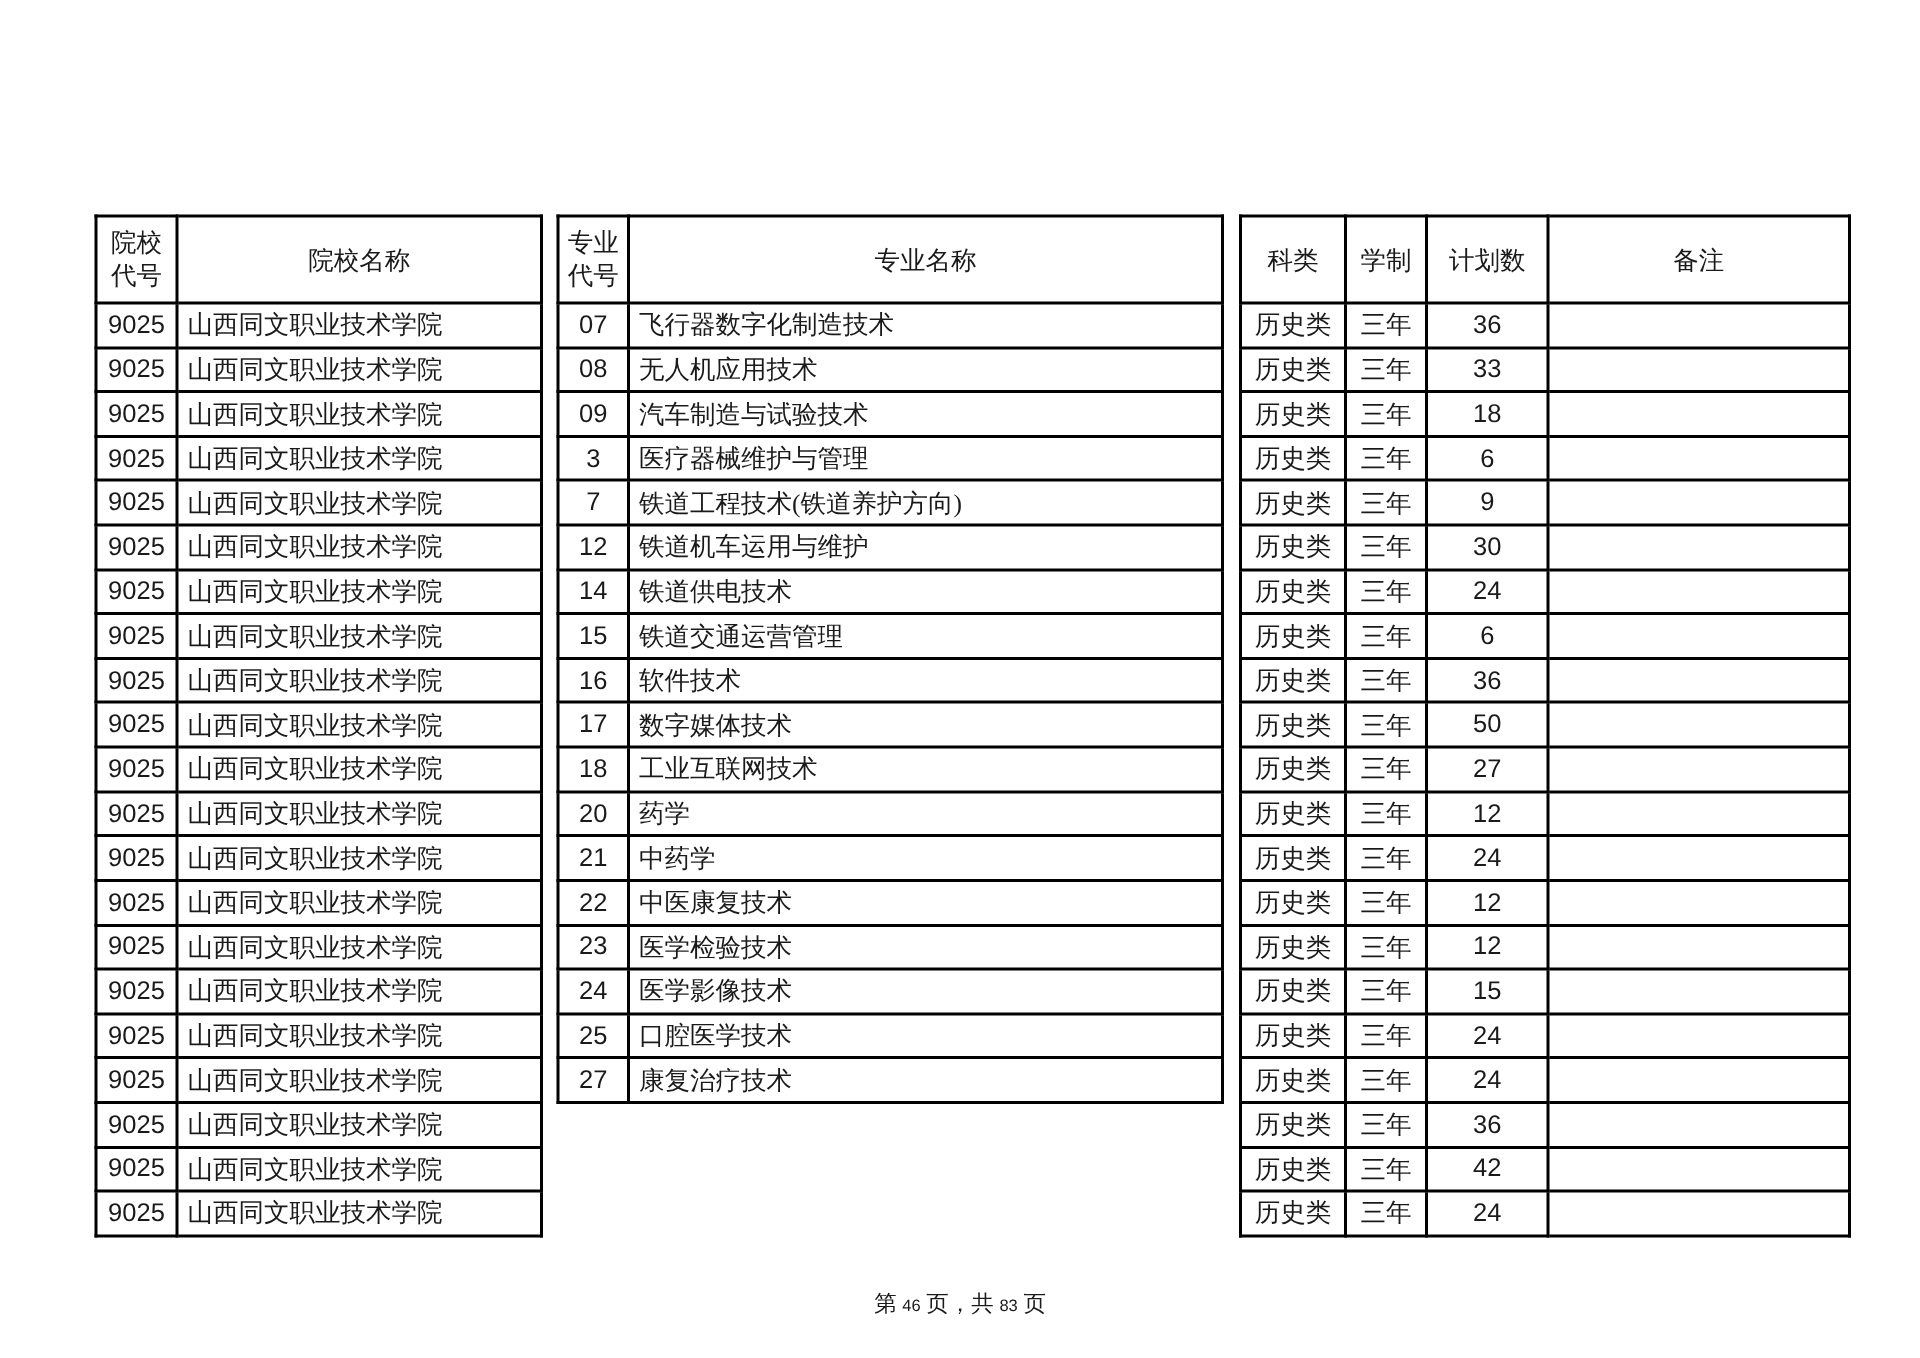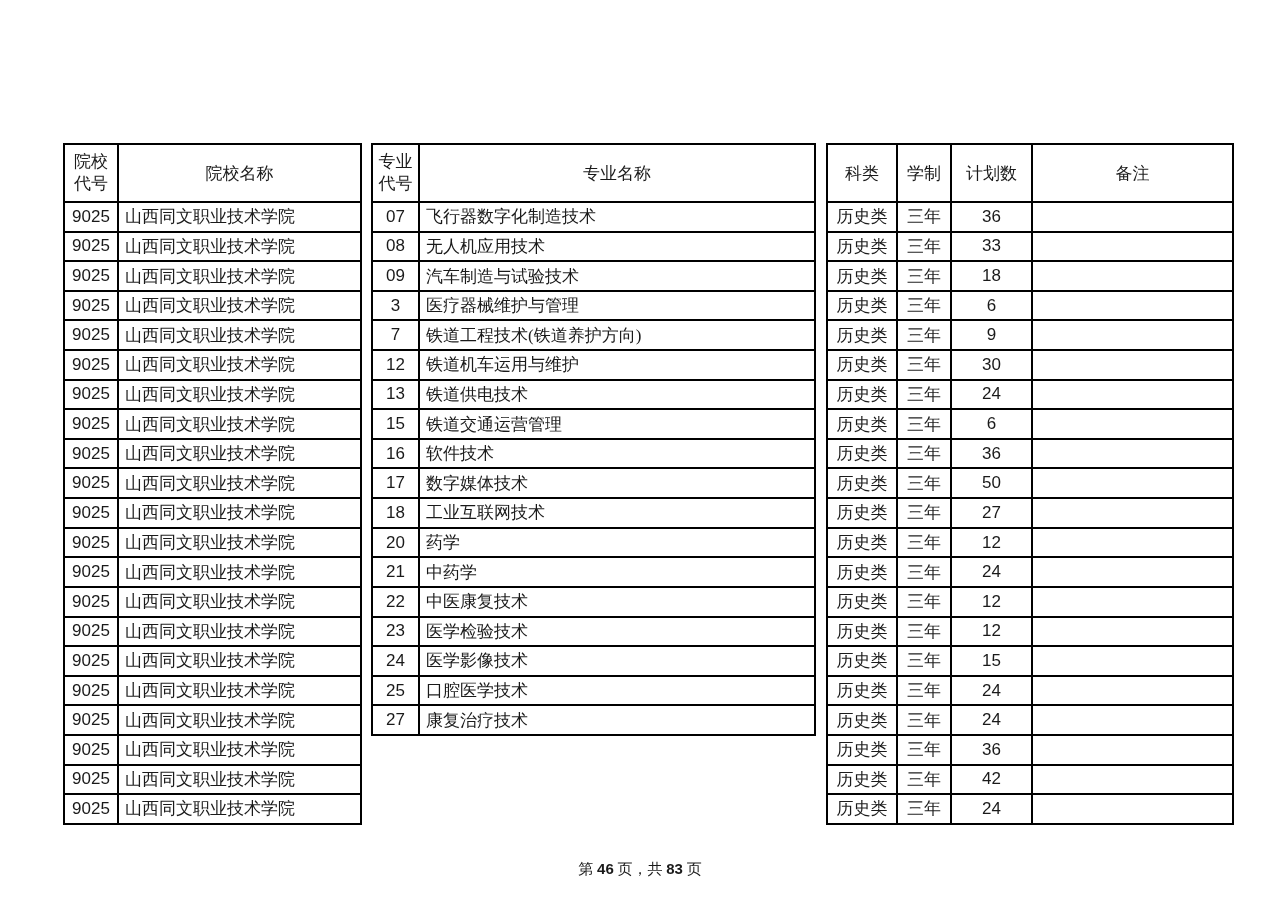--- a/index.html
+++ b/index.html
@@ -38,21 +38,21 @@
   th.wrap2 { white-space: normal; line-height: 1.3; padding: 0 3px; }
   td.center { text-align: center; }
   td.left { text-align: left; padding-left: 6px; }
   .num { font-family: "Liberation Sans", "DejaVu Sans", sans-serif; }
 
   .footer {
     position: absolute; top: 828px; left: 0;
     width: 1280px; text-align: center;
     font-size: 15px; color: #1a1a1a;
   }
-  .footer .num { font-size: 15px; font-weight: bold; }
+  .footer .num { font-size: 11px; }
 
   .watermark {
     position: absolute; top: 900px; right: 26px;
     font-size: 15px; letter-spacing: 2px;
     color: #c6c6c6;
     text-shadow: 1px 1px 0 #efefef, -0.5px -0.5px 0 #b5b5b5;
   }
 </style>
 </head>
 <body>
@@ -190,21 +190,21 @@
           </tr>
           <tr>
             <td class="center num">7</td>
             <td class="left">铁道工程技术(铁道养护方向)</td>
           </tr>
           <tr>
             <td class="center num">12</td>
             <td class="left">铁道机车运用与维护</td>
           </tr>
           <tr>
-            <td class="center num">13</td>
+            <td class="center num">14</td>
             <td class="left">铁道供电技术</td>
           </tr>
           <tr>
             <td class="center num">15</td>
             <td class="left">铁道交通运营管理</td>
           </tr>
           <tr>
             <td class="center num">16</td>
             <td class="left">软件技术</td>
           </tr>

